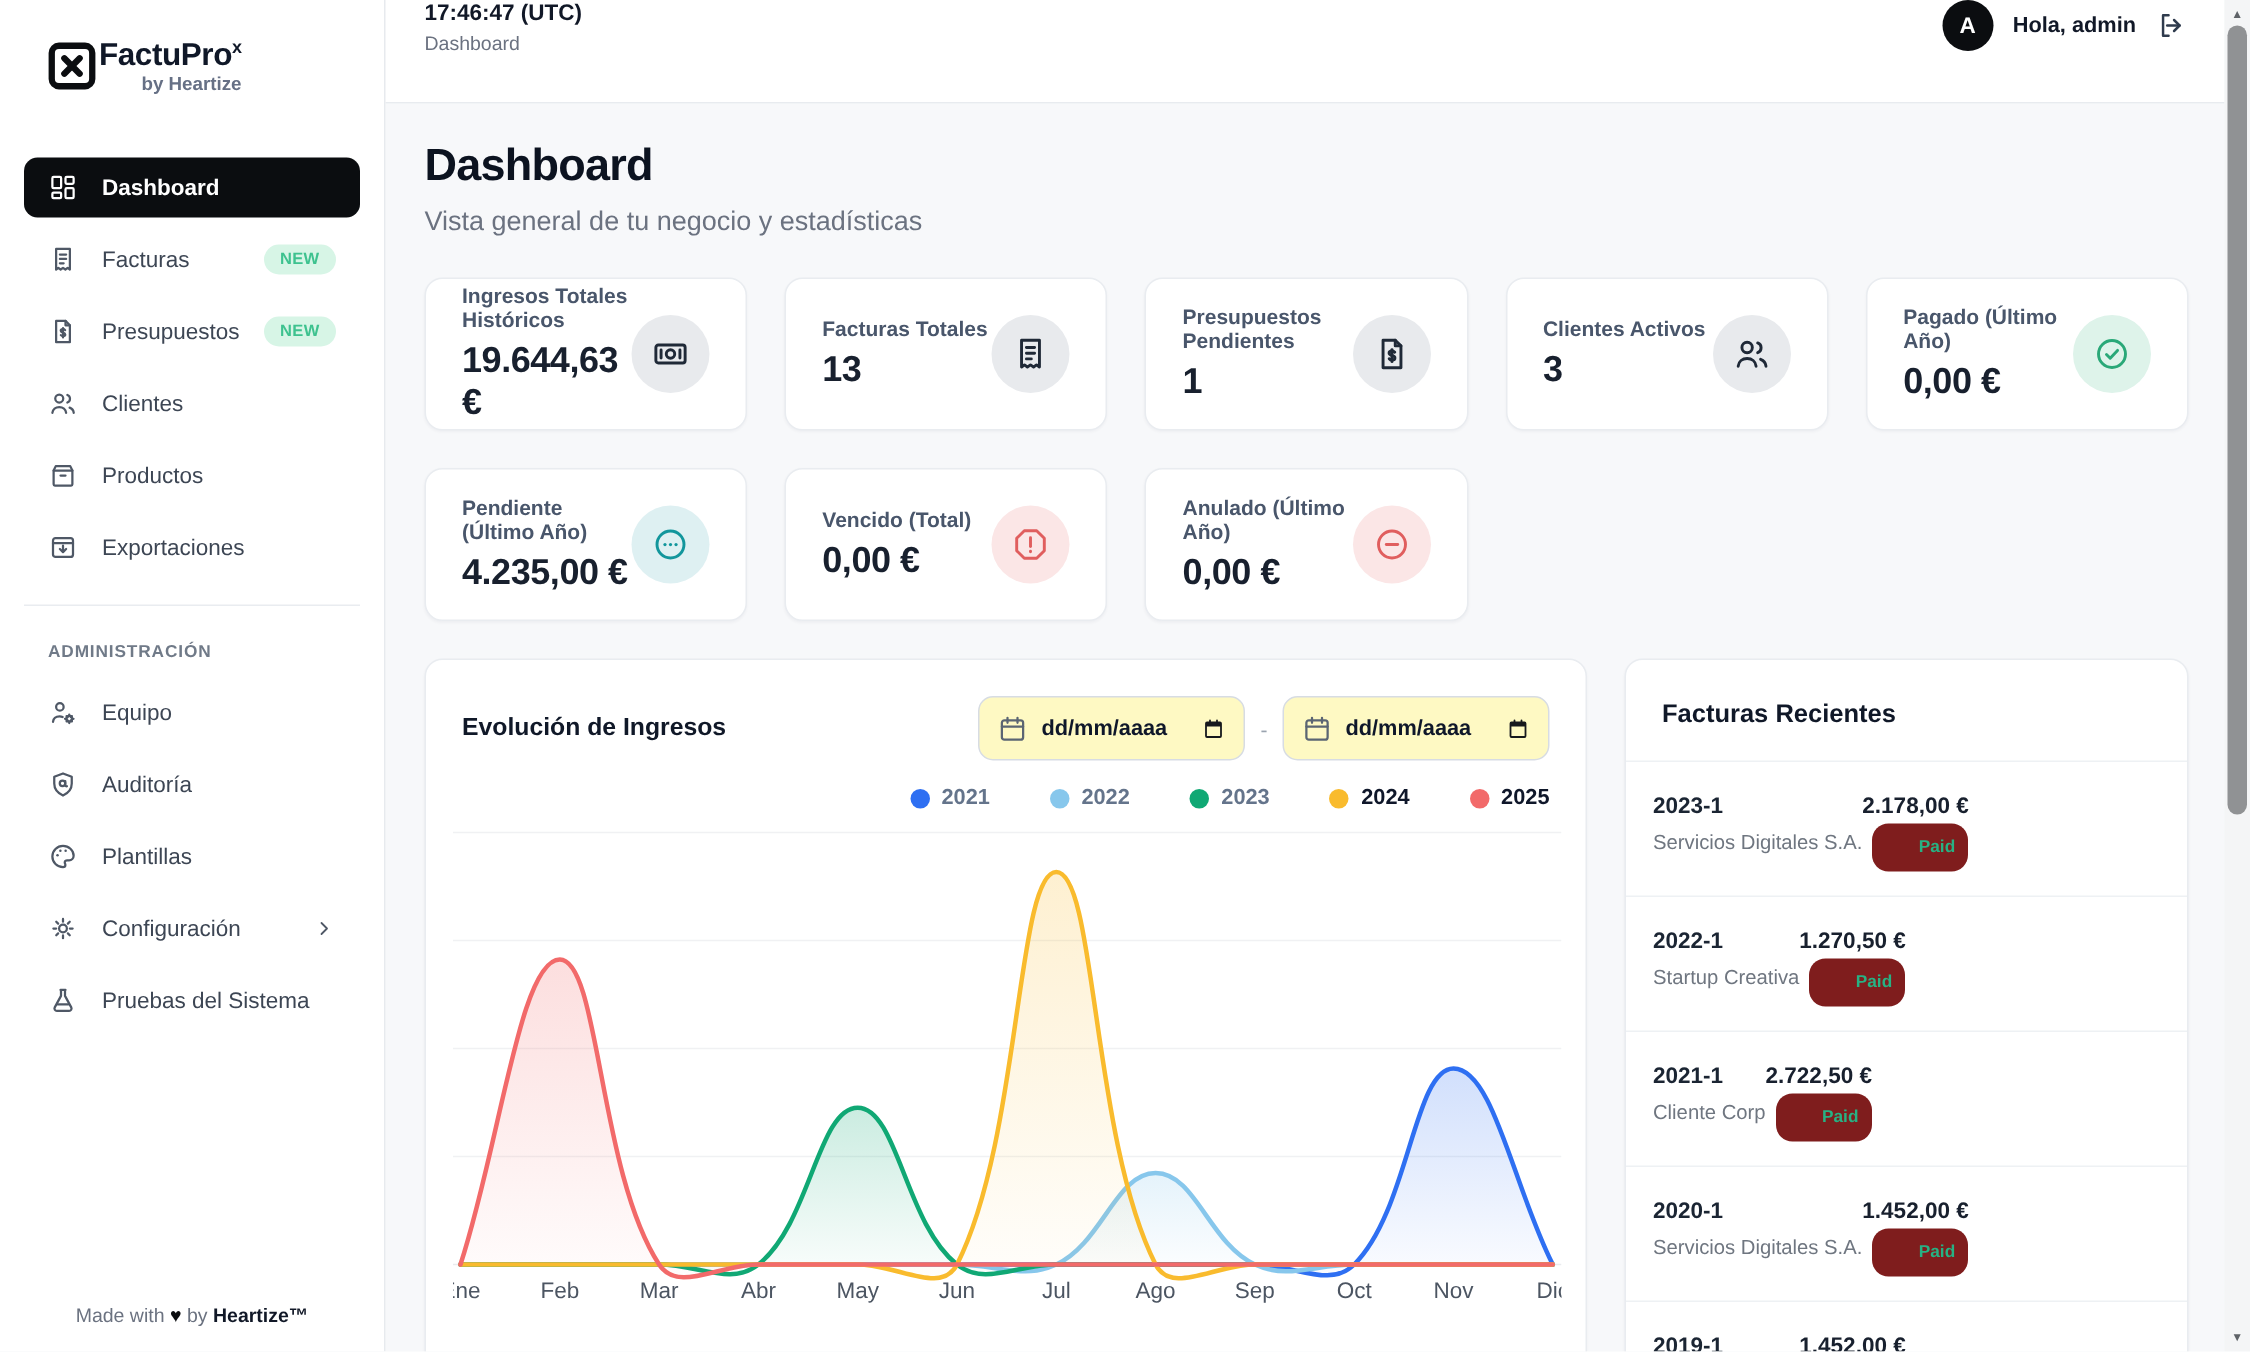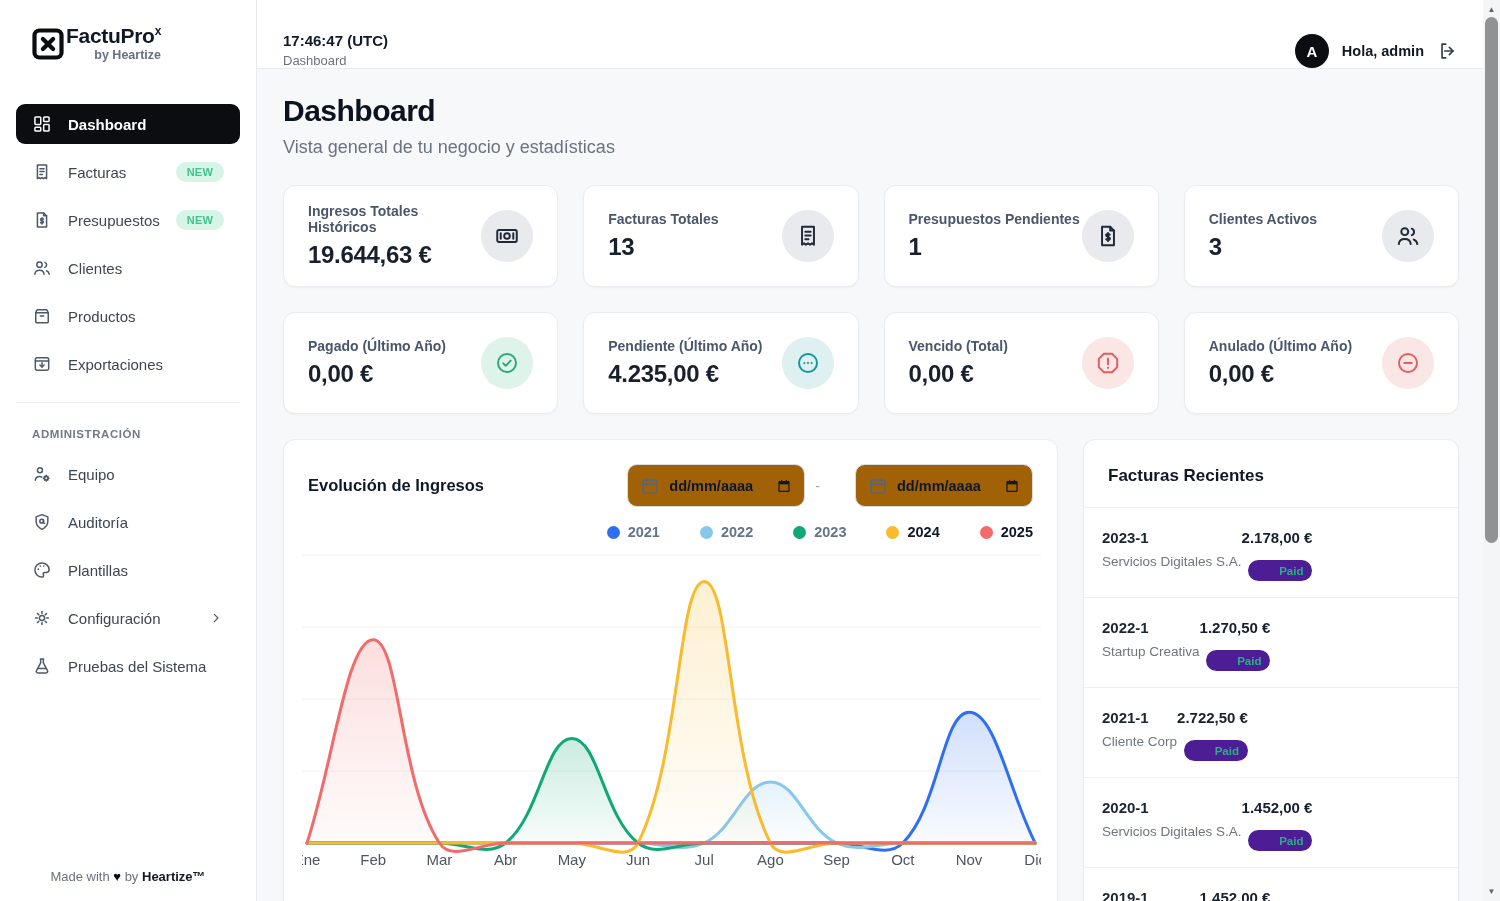--- a/index.html
+++ b/index.html
@@ -21,67 +21,67 @@
   .nav-item.active .icon{color:#fff;}
   .badge-new{margin-left:auto;background:#d7f5e6;color:#3ec28f;font-size:11px;font-weight:700;padding:4px 11px;border-radius:999px;letter-spacing:.02em;}
   .chev{margin-left:auto;color:#4f5866;display:flex;}
   .nav-divider{height:1px;background:#e9ecf0;margin:18px 16px 0;}
   .nav-section{font-size:11.5px;font-weight:700;color:#707a88;letter-spacing:.05em;margin:25px 0 14px 32px;}
   .sidebar-footer{position:absolute;bottom:17px;left:0;right:0;text-align:center;font-size:13px;color:#6b7280;}
   .sidebar-footer .heart{color:#0b0d10;}
   .sidebar-footer b{color:#111827;}
 
   
-  .topbar{position:absolute;left:256px;top:0;right:17px;height:69px;background:#fff;border-bottom:1px solid #e8ebef;display:flex;align-items:flex-end;justify-content:space-between;padding:0 24px 0 27px;box-sizing:border-box;z-index:2;}
+  .topbar{position:absolute;left:256px;top:0;right:17px;height:69px;background:#fff;border-bottom:1px solid #e8ebef;display:flex;align-items:flex-start;justify-content:space-between;padding:0 24px 0 27px;box-sizing:border-box;z-index:2;}
   .tb-time{font-size:15px;font-weight:700;color:#111827;}
   .tb-crumb{font-size:13px;color:#6b7280;margin-top:4px;}
   .tb-user{display:flex;align-items:center;gap:13px;}
   .avatar{width:34px;height:34px;border-radius:50%;background:#0b0d10;color:#fff;font-weight:700;font-size:15px;display:flex;align-items:center;justify-content:center;cursor:pointer;}
   .greeting{font-size:14.5px;font-weight:700;color:#111827;}
   .logout{display:flex;color:#2f3b4d;cursor:pointer;}
 
   
   .main{position:absolute;left:256px;top:69px;right:17px;bottom:0;padding:25px 24px 0 27px;box-sizing:border-box;overflow:hidden;}
   .page-title{font-size:30px;font-weight:800;color:#0c1320;letter-spacing:-.5px;margin:0;}
   .page-sub{font-size:18px;color:#6b7280;margin-top:9px;}
 
-  .stats-grid{display:grid;grid-template-columns:repeat(4,1fr);gap:25px;margin-top:27px;}
+  .stats-grid{display:grid;grid-template-columns:repeat(5,1fr);gap:25px;margin-top:27px;}
   .stat-card{background:#fff;border:1px solid #e9ecf0;border-radius:12px;padding:22px 24px;display:flex;align-items:center;justify-content:space-between;box-shadow:0 1px 2px rgba(16,24,40,.04);height:56px;}
   .stat-label{font-size:14px;font-weight:600;color:#49566b;}
   .stat-value{font-size:24px;font-weight:800;color:#18202e;margin-top:6px;letter-spacing:-.3px;}
   .stat-ic{width:52px;height:52px;border-radius:50%;display:flex;align-items:center;justify-content:center;flex:none;}
   .tone-gray{background:#e8eaed;color:#1f2937;}
   .tone-green{background:#def3ea;color:#2aa878;}
   .tone-teal{background:#def0f2;color:#12969c;}
   .tone-red{background:#fbe6e6;color:#e05e5e;}
 
   .panels{display:flex;gap:25px;margin-top:25px;align-items:flex-start;}
   .chart-card{width:775px;box-sizing:border-box;background:#fff;border:1px solid #e9ecf0;border-radius:12px;padding:24px 24px 0;height:600px;box-shadow:0 1px 2px rgba(16,24,40,.04);}
   .chart-head{display:flex;justify-content:space-between;align-items:center;}
   .chart-title{font-size:16.5px;font-weight:700;color:#101828;margin:0;}
   .date-range{display:flex;align-items:center;gap:10px;}
-  .date-input{display:flex;align-items:center;gap:9px;border:1px solid #d7dce3;border-radius:10px;height:41px;padding:0 12px;background:#a16207;width:152px;cursor:pointer;box-sizing:content-box;margin-left:25px;}
+  .date-input{display:flex;align-items:center;gap:9px;border:1px solid #d7dce3;border-radius:10px;height:41px;padding:0 12px;background:#fef9c3;width:152px;cursor:pointer;box-sizing:content-box;}
   .date-input .cal{display:flex;color:#5b6573;}
   .date-input .ph{font-size:14.5px;font-weight:600;color:#0f172a;}
   .date-input .pick{display:flex;color:#16181c;margin-left:auto;}
   .date-sep{color:#9aa3af;font-size:14px;}
   .legend{display:flex;justify-content:flex-end;gap:40px;margin-top:17px;}
   .legend-item{display:flex;align-items:center;gap:8px;font-size:14.5px;font-weight:600;cursor:pointer;}
   .legend-dot{width:13px;height:13px;border-radius:50%;}
   .chart-wrap{margin:3px -6px 0;}
   .chart-wrap svg{display:block;overflow:hidden;}
 
   .recent-card{flex:1;background:#fff;border:1px solid #e9ecf0;border-radius:12px;height:600px;overflow:hidden;box-shadow:0 1px 2px rgba(16,24,40,.04);}
   .recent-head{padding:26px 24px 21px;border-bottom:1px solid #eef1f4;font-size:17px;font-weight:700;color:#101828;}
   .inv-row{display:flex;padding:21px 20px 16px 18px;border-bottom:1px solid #eef1f4;cursor:pointer;}
   .inv-num{font-size:15px;font-weight:700;color:#1b2533;}
   .inv-client{font-size:13.5px;color:#6f7680;margin-top:8px;}
   .inv-right{display:flex;flex-direction:column;align-items:flex-end;}
   .inv-amount{font-size:15px;font-weight:700;color:#18202e;}
-  .inv-badge{margin-top:14px;width:55px;height:21px;background:#4c1d95;border-radius:11px;display:flex;align-items:center;justify-content:flex-end;padding-right:9px;font-size:11.5px;font-weight:700;color:#27b183;}
+  .inv-badge{margin-top:3px;width:55px;height:32px;background:#7f1d1d;border-radius:11px;display:flex;align-items:center;justify-content:flex-end;padding-right:9px;font-size:11.5px;font-weight:700;color:#27b183;}
 
   
   .scrollbar{position:absolute;right:0;top:0;bottom:0;width:17px;background:#f4f5f6;z-index:5;}
   .sb-arrow{position:absolute;left:0;width:17px;text-align:center;font-size:8px;color:#5f6368;cursor:pointer;}
   .sb-arrow.up{top:5px;}
   .sb-arrow.down{bottom:5px;}
   .sb-thumb{position:absolute;top:17px;left:2px;width:13px;height:526px;background:#909294;border-radius:7px;cursor:pointer;}
 </style>
 </head>
 <body>

